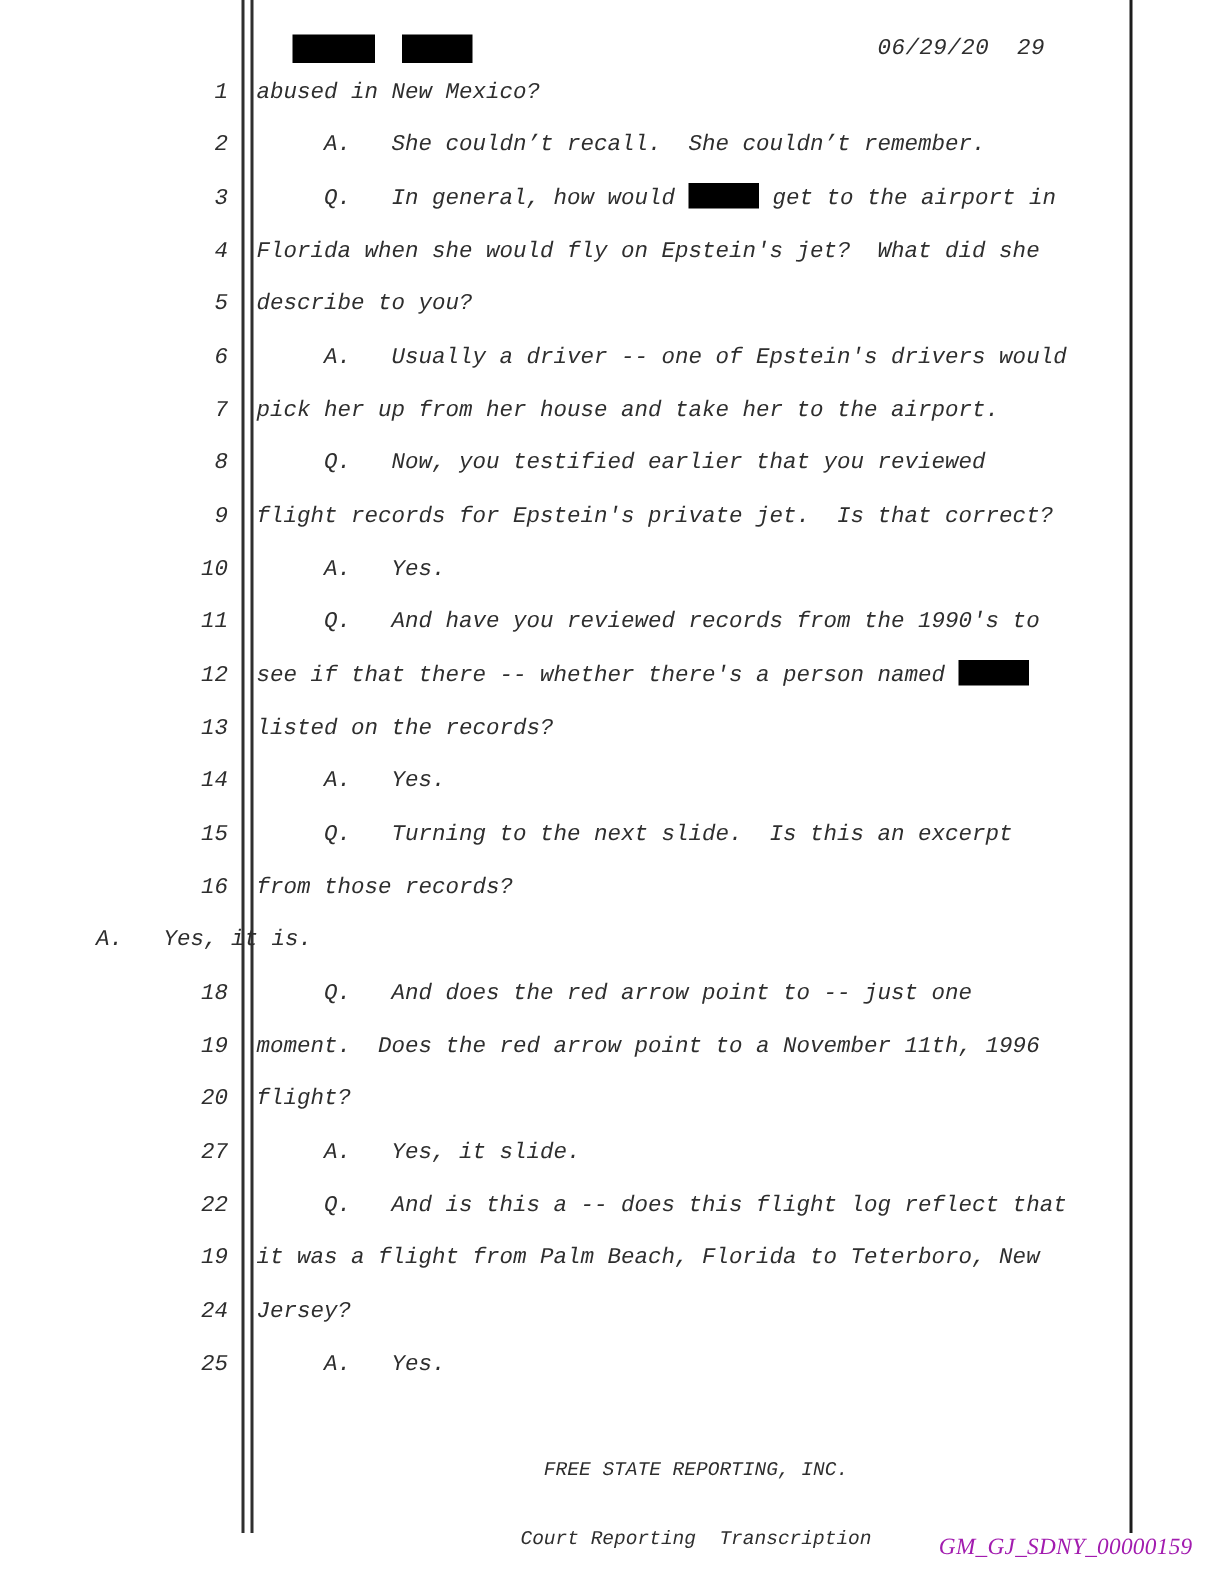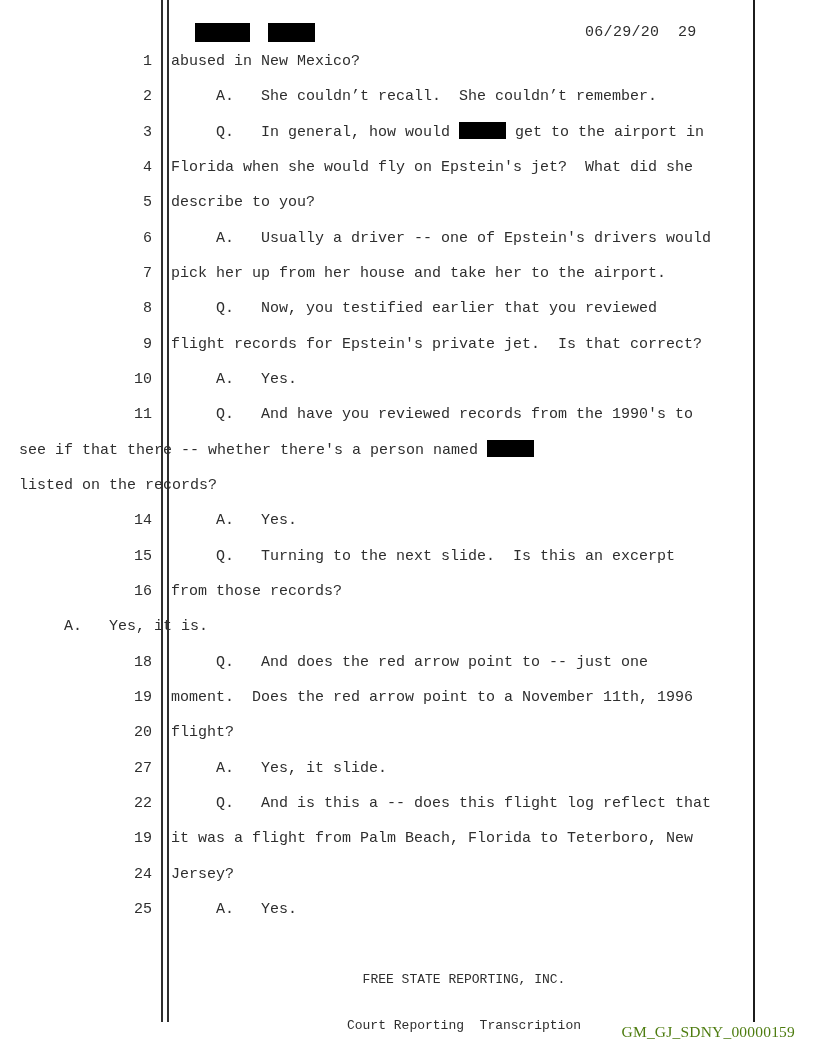--- a/index.html
+++ b/index.html
@@ -7,20 +7,21 @@
     width: 816px;
     height: 1056px;
     position: relative;
     background: #ffffff;
     font-family: "Liberation Mono", "DejaVu Sans Mono", monospace;
     overflow: hidden;
   }
   .page {
     position: absolute;
     inset: 0;
+    font-style: italic;
   }
   
   .rule {
     position: absolute;
     top: 0;
     height: 1022px;
     background: #2f2f2f;
   }
   .rule-left-a { left: 161px; width: 2px; }
   .rule-left-b { left: 166.5px; width: 2px; }
@@ -98,21 +99,21 @@
   }
 
   
   .bates {
     position: absolute;
     top: 1023px;
     right: 21px;
     font-family: "Liberation Serif", "DejaVu Serif", serif;
     font-size: 15.5px;
     letter-spacing: 0.2px;
-    color: #4d7c0f;
+    color: #a21caf;
   }
 </style>
 </head>
 <body>
 
 <div class="page">
 
   <div class="rule rule-left-a"></div>
   <div class="rule rule-left-b"></div>
   <div class="rule rule-right"></div>
@@ -129,22 +130,22 @@
       <div class="line-row"><span class="line-num">2</span><span class="line-text">     A.   She couldn’t recall.  She couldn’t remember.</span></div>
       <div class="line-row"><span class="line-num">3</span><span class="line-text">     Q.   In general, how would <span class="redaction-inline"></span> get to the airport in</span></div>
       <div class="line-row"><span class="line-num">4</span><span class="line-text">Florida when she would fly on Epstein's jet?  What did she</span></div>
       <div class="line-row"><span class="line-num">5</span><span class="line-text">describe to you?</span></div>
       <div class="line-row"><span class="line-num">6</span><span class="line-text">     A.   Usually a driver -- one of Epstein's drivers would</span></div>
       <div class="line-row"><span class="line-num">7</span><span class="line-text">pick her up from her house and take her to the airport.</span></div>
       <div class="line-row"><span class="line-num">8</span><span class="line-text">     Q.   Now, you testified earlier that you reviewed</span></div>
       <div class="line-row"><span class="line-num">9</span><span class="line-text">flight records for Epstein's private jet.  Is that correct?</span></div>
       <div class="line-row"><span class="line-num">10</span><span class="line-text">     A.   Yes.</span></div>
       <div class="line-row"><span class="line-num">11</span><span class="line-text">     Q.   And have you reviewed records from the 1990's to</span></div>
-      <div class="line-row"><span class="line-text">see if that there -- whether there's a person named <span class="redaction-inline"></span></span></div>
-      <div class="line-row"><span class="line-text">listed on the records?</span></div>
+      <div class="line-row"><span class="line-num">12</span><span class="line-text">see if that there -- whether there's a person named <span class="redaction-inline"></span></span></div>
+      <div class="line-row"><span class="line-num">13</span><span class="line-text">listed on the records?</span></div>
       <div class="line-row"><span class="line-num">14</span><span class="line-text">     A.   Yes.</span></div>
       <div class="line-row"><span class="line-num">15</span><span class="line-text">     Q.   Turning to the next slide.  Is this an excerpt</span></div>
       <div class="line-row"><span class="line-num">16</span><span class="line-text">from those records?</span></div>
       <div class="line-row"><span class="line-text">     A.   Yes, it is.</span></div>
       <div class="line-row"><span class="line-num">18</span><span class="line-text">     Q.   And does the red arrow point to -- just one</span></div>
       <div class="line-row"><span class="line-num">19</span><span class="line-text">moment.  Does the red arrow point to a November 11th, 1996</span></div>
       <div class="line-row"><span class="line-num">20</span><span class="line-text">flight?</span></div>
       <div class="line-row"><span class="line-num">27</span><span class="line-text">     A.   Yes, it slide.</span></div>
       <div class="line-row"><span class="line-num">22</span><span class="line-text">     Q.   And is this a -- does this flight log reflect that</span></div>
       <div class="line-row"><span class="line-num">19</span><span class="line-text">it was a flight from Palm Beach, Florida to Teterboro, New</span></div>

